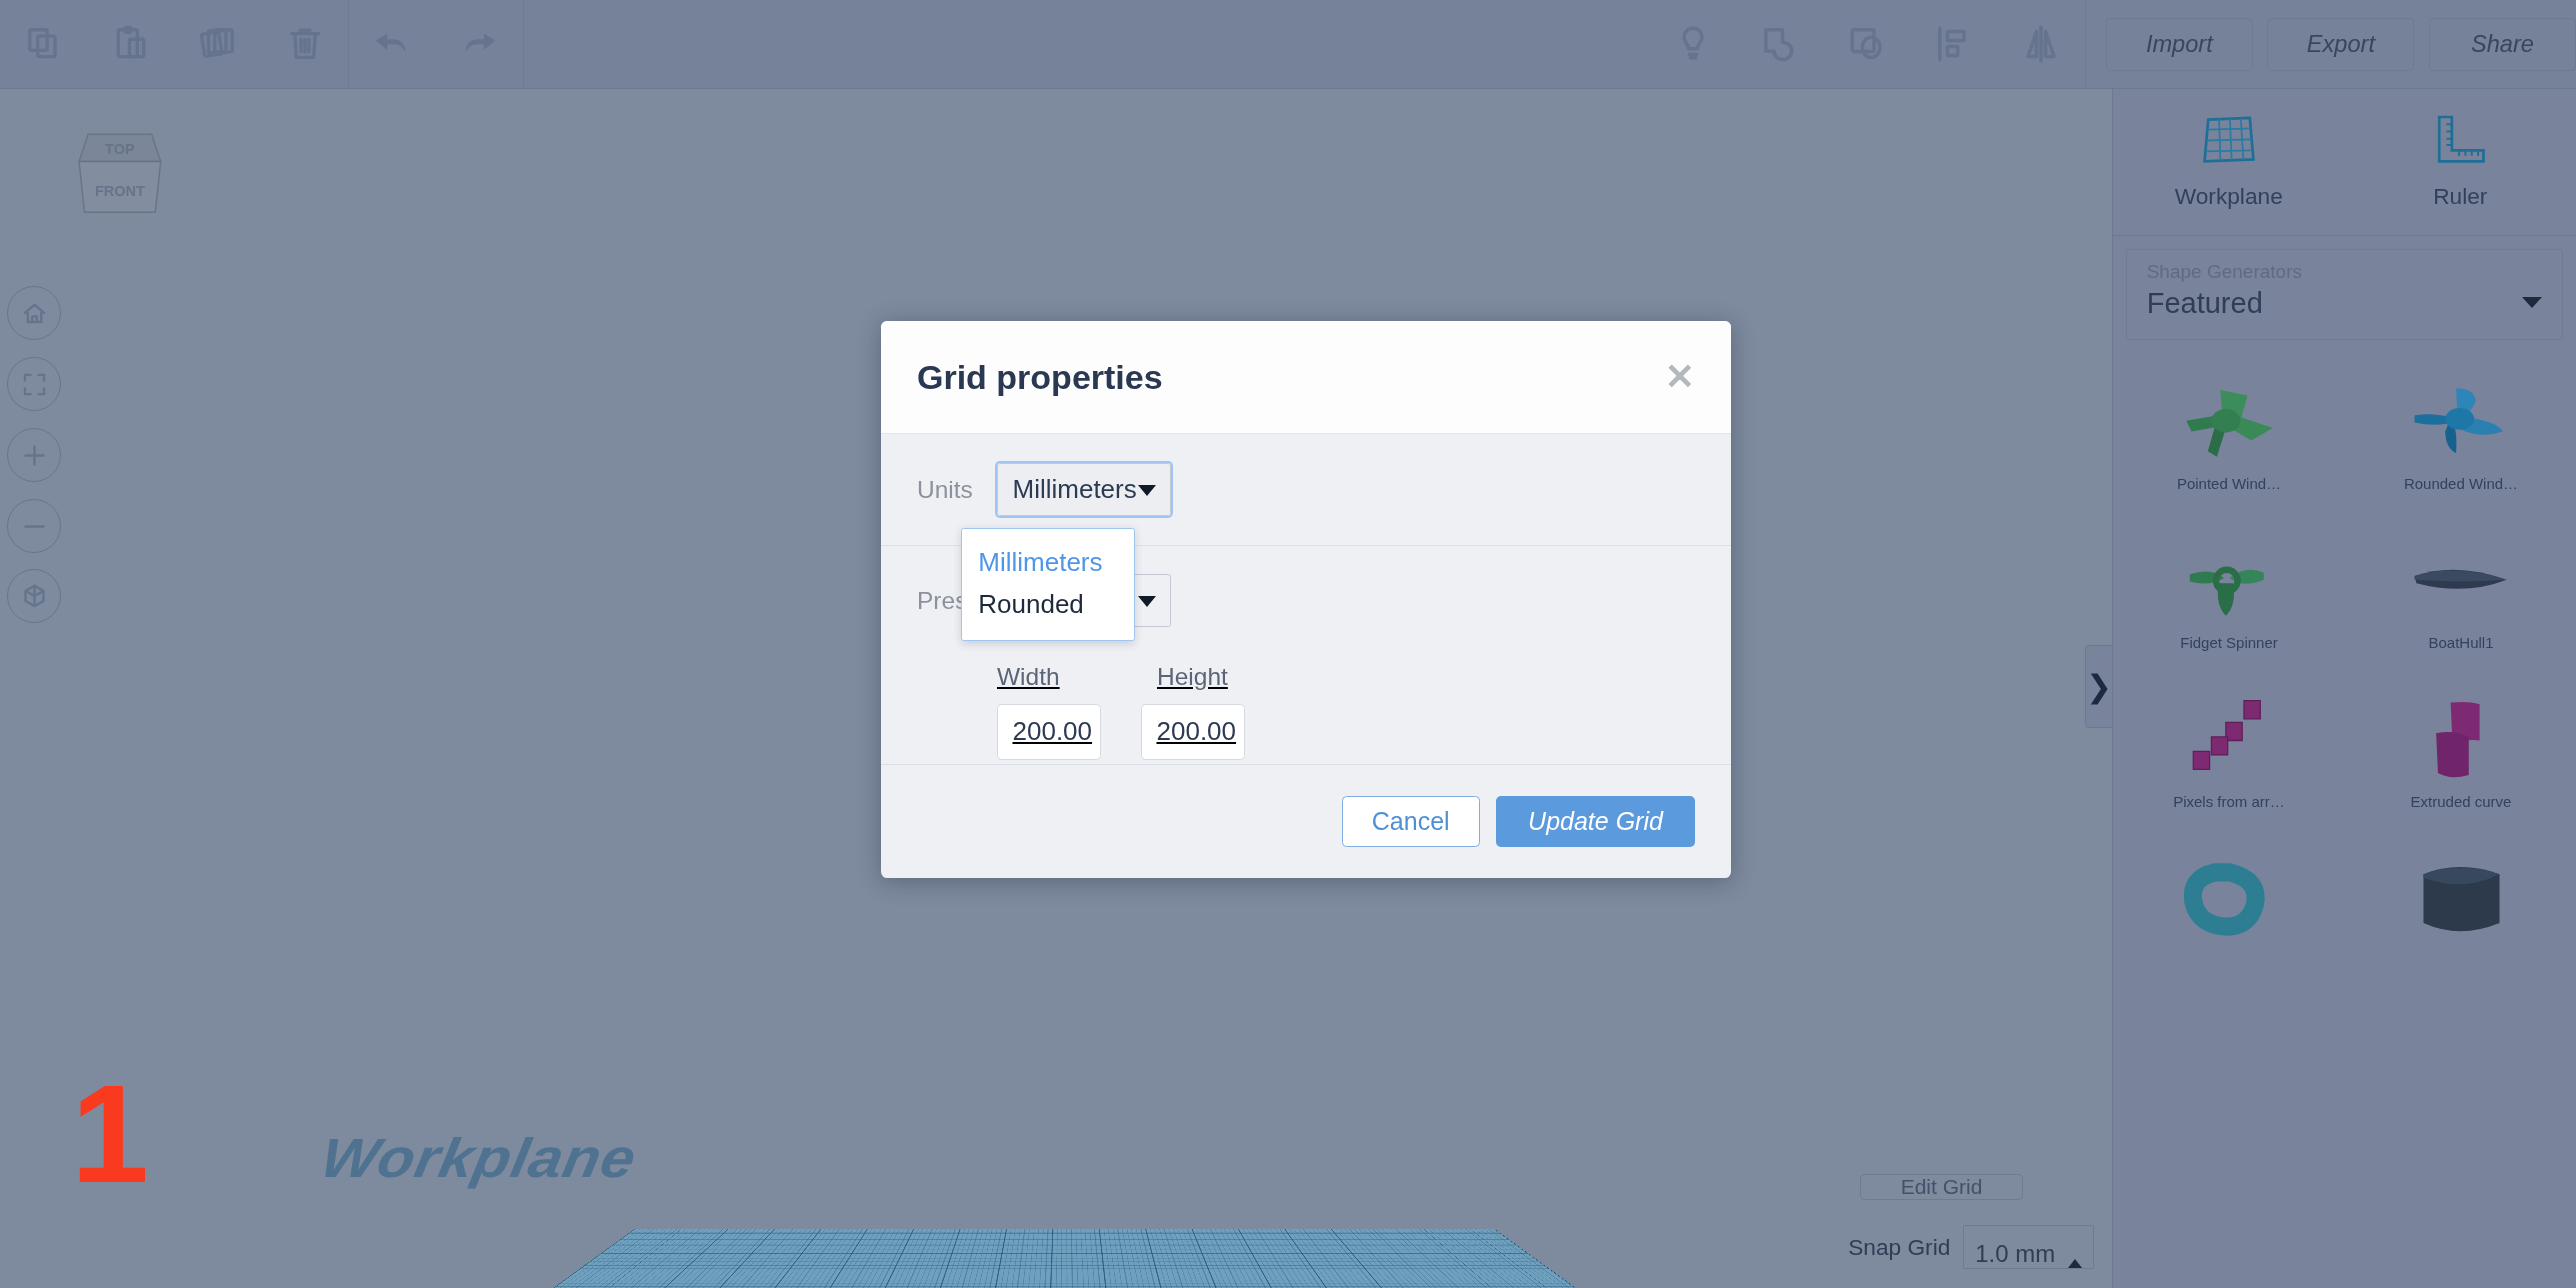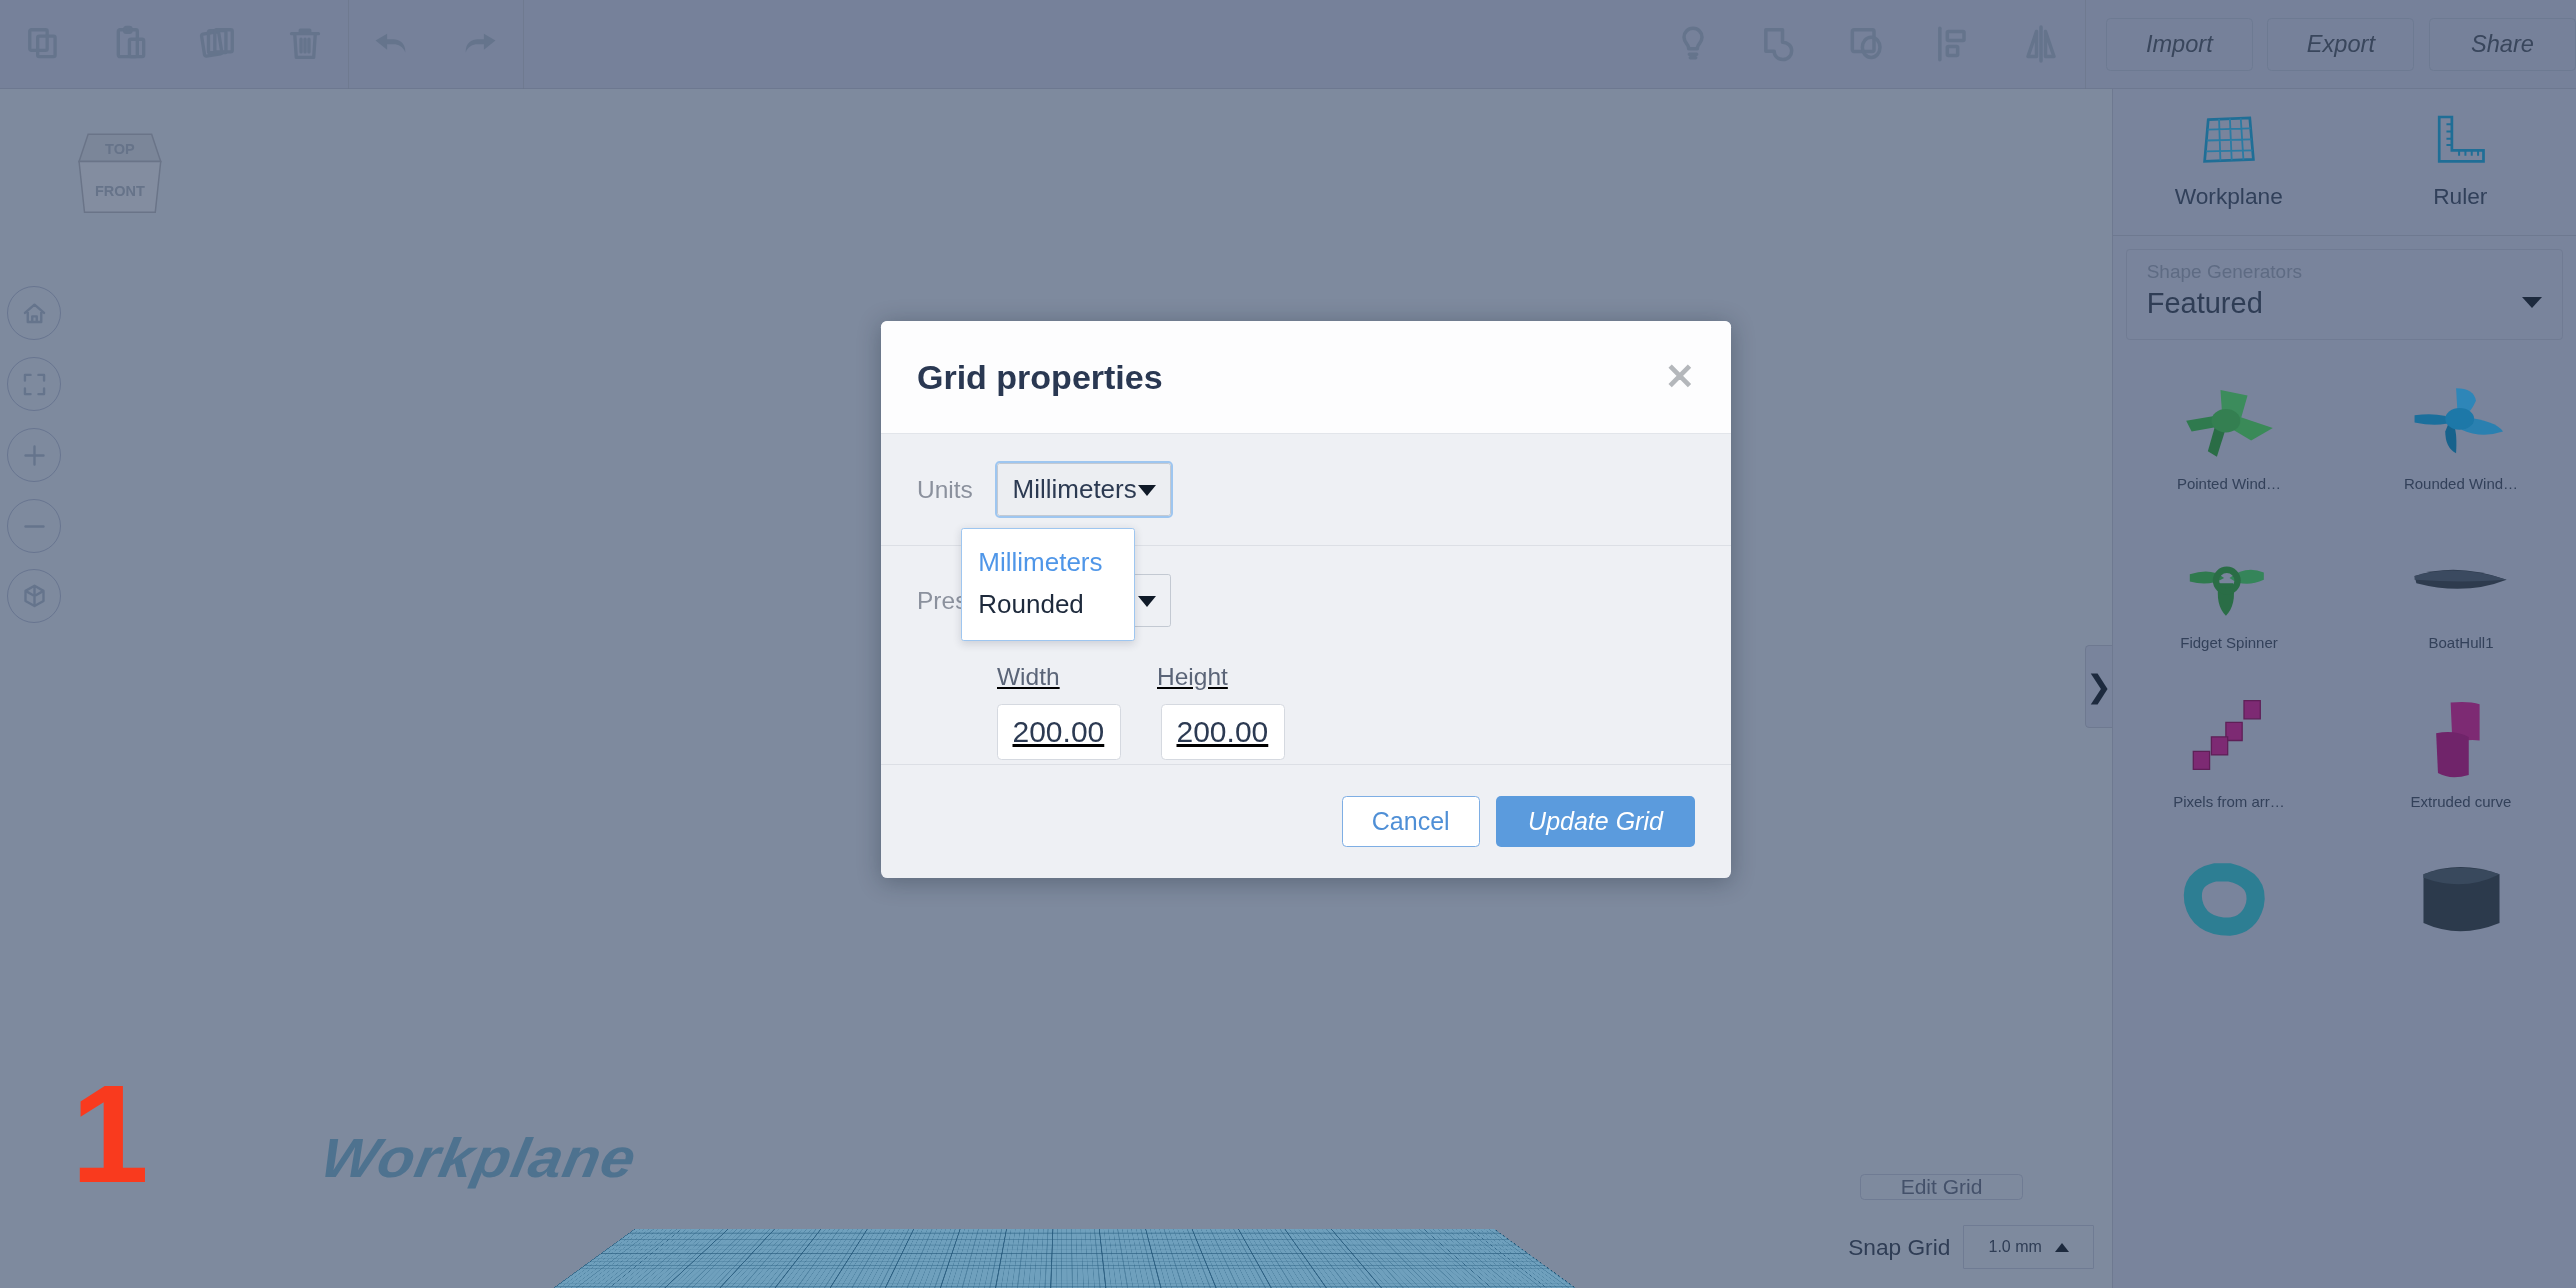--- a/index.html
+++ b/index.html
@@ -169,22 +169,22 @@
   }
   #snap-grid-row {
     position: absolute; right: 482px; top: 1225px;
     display: flex; align-items: center; gap: 12.7px;
     z-index: 20;
   }
   #snap-grid-label { font-size: 22.7px; color: #2f3d55; }
   #snap-grid-select {
     width: 131px; height: 44px;
     border: 0.9px solid #6f7b93; border-radius: 1px;
-    display: flex; align-items: center; justify-content: center;
-    gap: 12.7px; font-size: 16px; color: #2f3d55;
+    display: flex; align-items: flex-end; justify-content: center;
+    gap: 12.7px; font-size: 24px; color: #2f3d55;
     cursor: pointer;
   }
   .caret-up {
     width: 0; height: 0;
     border-left: 7.3px solid transparent; border-right: 7.3px solid transparent;
     border-bottom: 9px solid #1d2a3e;
   }
 
   
   #step-marker {
@@ -267,27 +267,27 @@
   .dd-opt.selected { color: #4f96e8; }
   #divider-1 {
     position: absolute; left: 0; right: 0; top: 111px;
     height: 0.9px; background: #dcdfe5;
   }
   #wh-block { padding-top: 7.3px; text-decoration: underline; }
   .wh-labels { display: flex; gap: 40px; padding-left: 80px; }
   .wh-lab { width: 120px; font-size: 24.5px; color: #5b6578; }
   .wh-inputs { display: flex; gap: 40px; padding-left: 80px; margin-top: 12.7px; }
   .wh-input {
-    width: 124px; height: 56px;
+    width: 104px; height: 56px;
     background: #ffffff;
     border: 0.9px solid #d5d9e0;
     border-radius: 4.5px;
     display: flex; align-items: center;
     padding: 0 14.5px;
-    font-size: 30px; color: #2c3a52;
+    font-size: 26px; color: #2c3a52;
     cursor: text;
   }
   #dlg-footer {
     position: absolute; left: 0; bottom: 0;
     width: 850px; height: 114px;
     border-top: 0.9px solid #dcdfe5;
     display: flex; align-items: center; justify-content: flex-end;
     padding-right: 36px; gap: 16.3px;
   }
   #cancel-btn {

